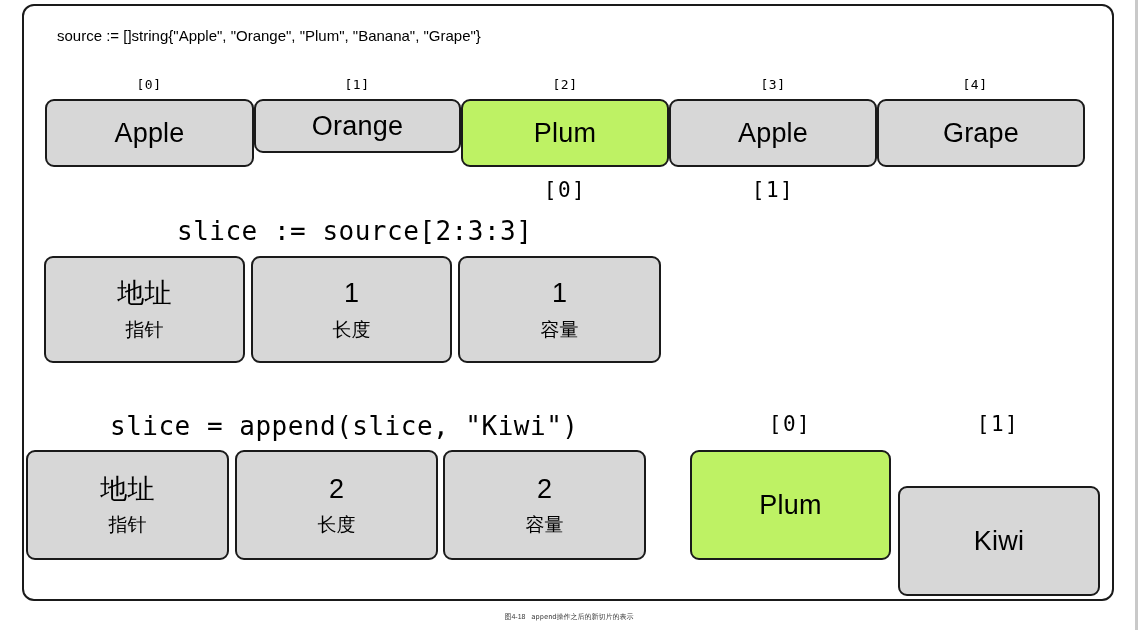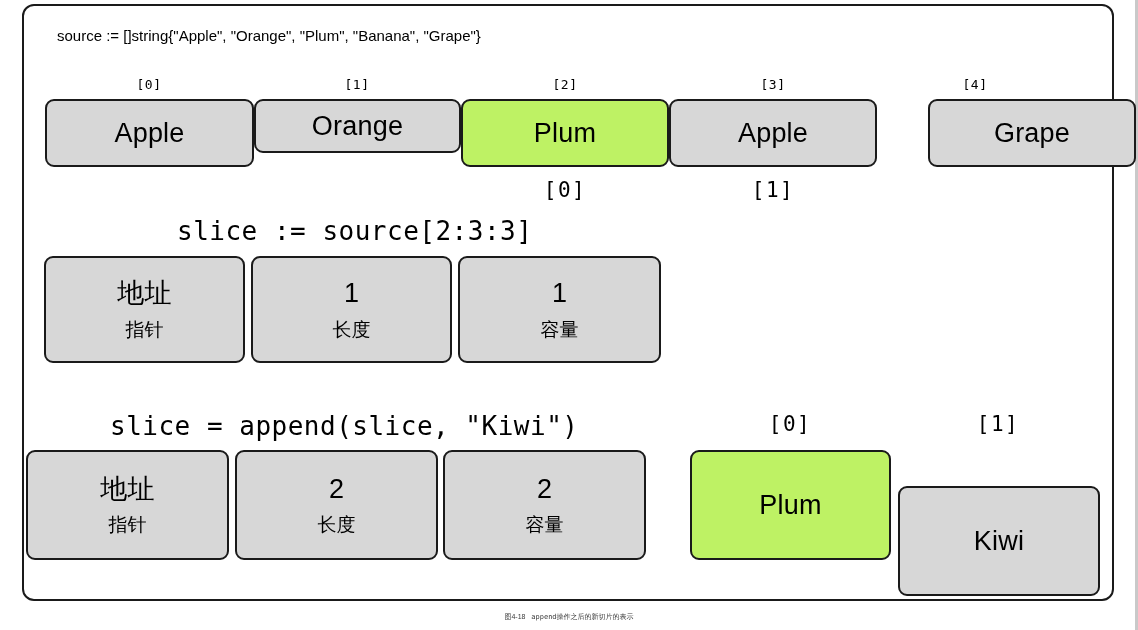--- a/index.html
+++ b/index.html
@@ -146,21 +146,21 @@
 </div>
 <div class="cell" style="left:254px; top:99px; width:207px; height:54px;">
   <span class="cell-main">Orange</span>
 </div>
 <div class="cell light" style="left:461px; top:99px; width:208px; height:68px;">
   <span class="cell-main">Plum</span>
 </div>
 <div class="cell" style="left:669px; top:99px; width:208px; height:68px;">
   <span class="cell-main">Apple</span>
 </div>
-<div class="cell" style="left:928px; top:99px; width:208px; height:68px;">
+<div class="cell" style="left:877px; top:99px; width:208px; height:68px;">
   <span class="cell-main">Grape</span>
 </div>
 
 <div class="idx big" style="left:515px; top:178px; width:100px;">[0]</div>
 <div class="idx big" style="left:723px; top:178px; width:100px;">[1]</div>
 
 <div class="code-mono" id="slice-decl">slice := source[2:3:3]</div>
 
 <div class="cell" style="left:44px;  top:256px; width:201px; height:107px;">
   <span class="cell-main">地址</span>

